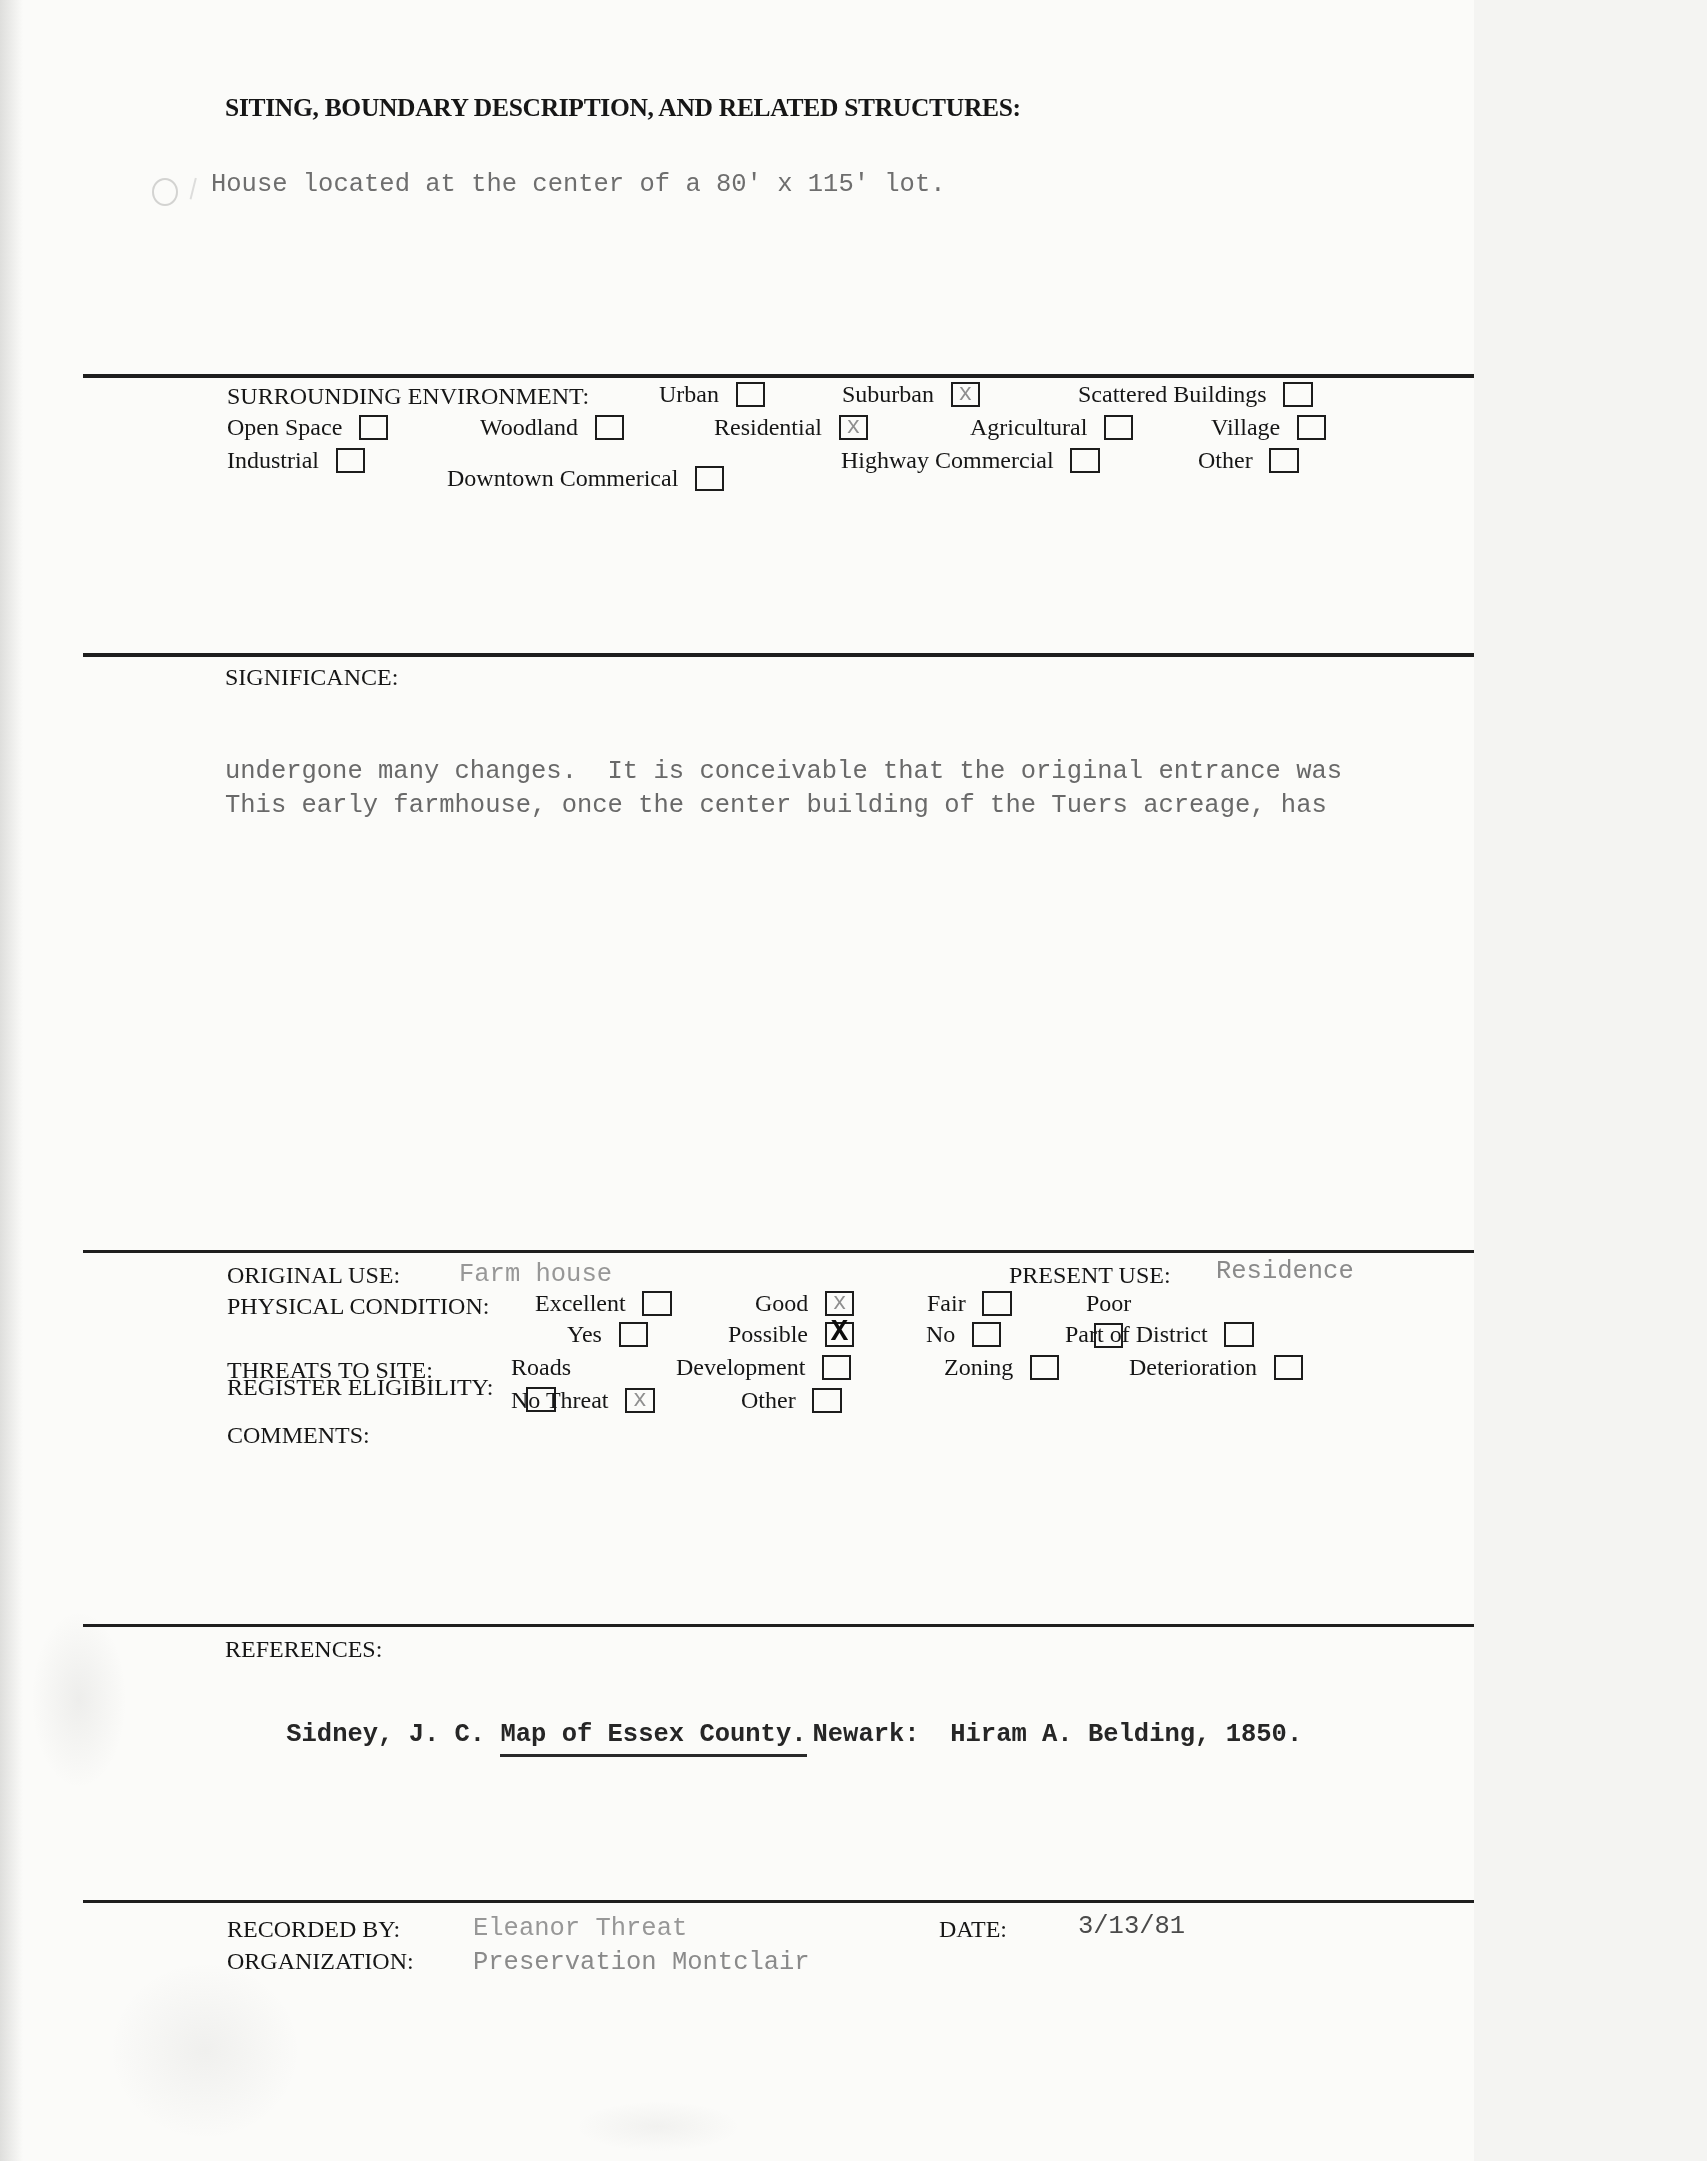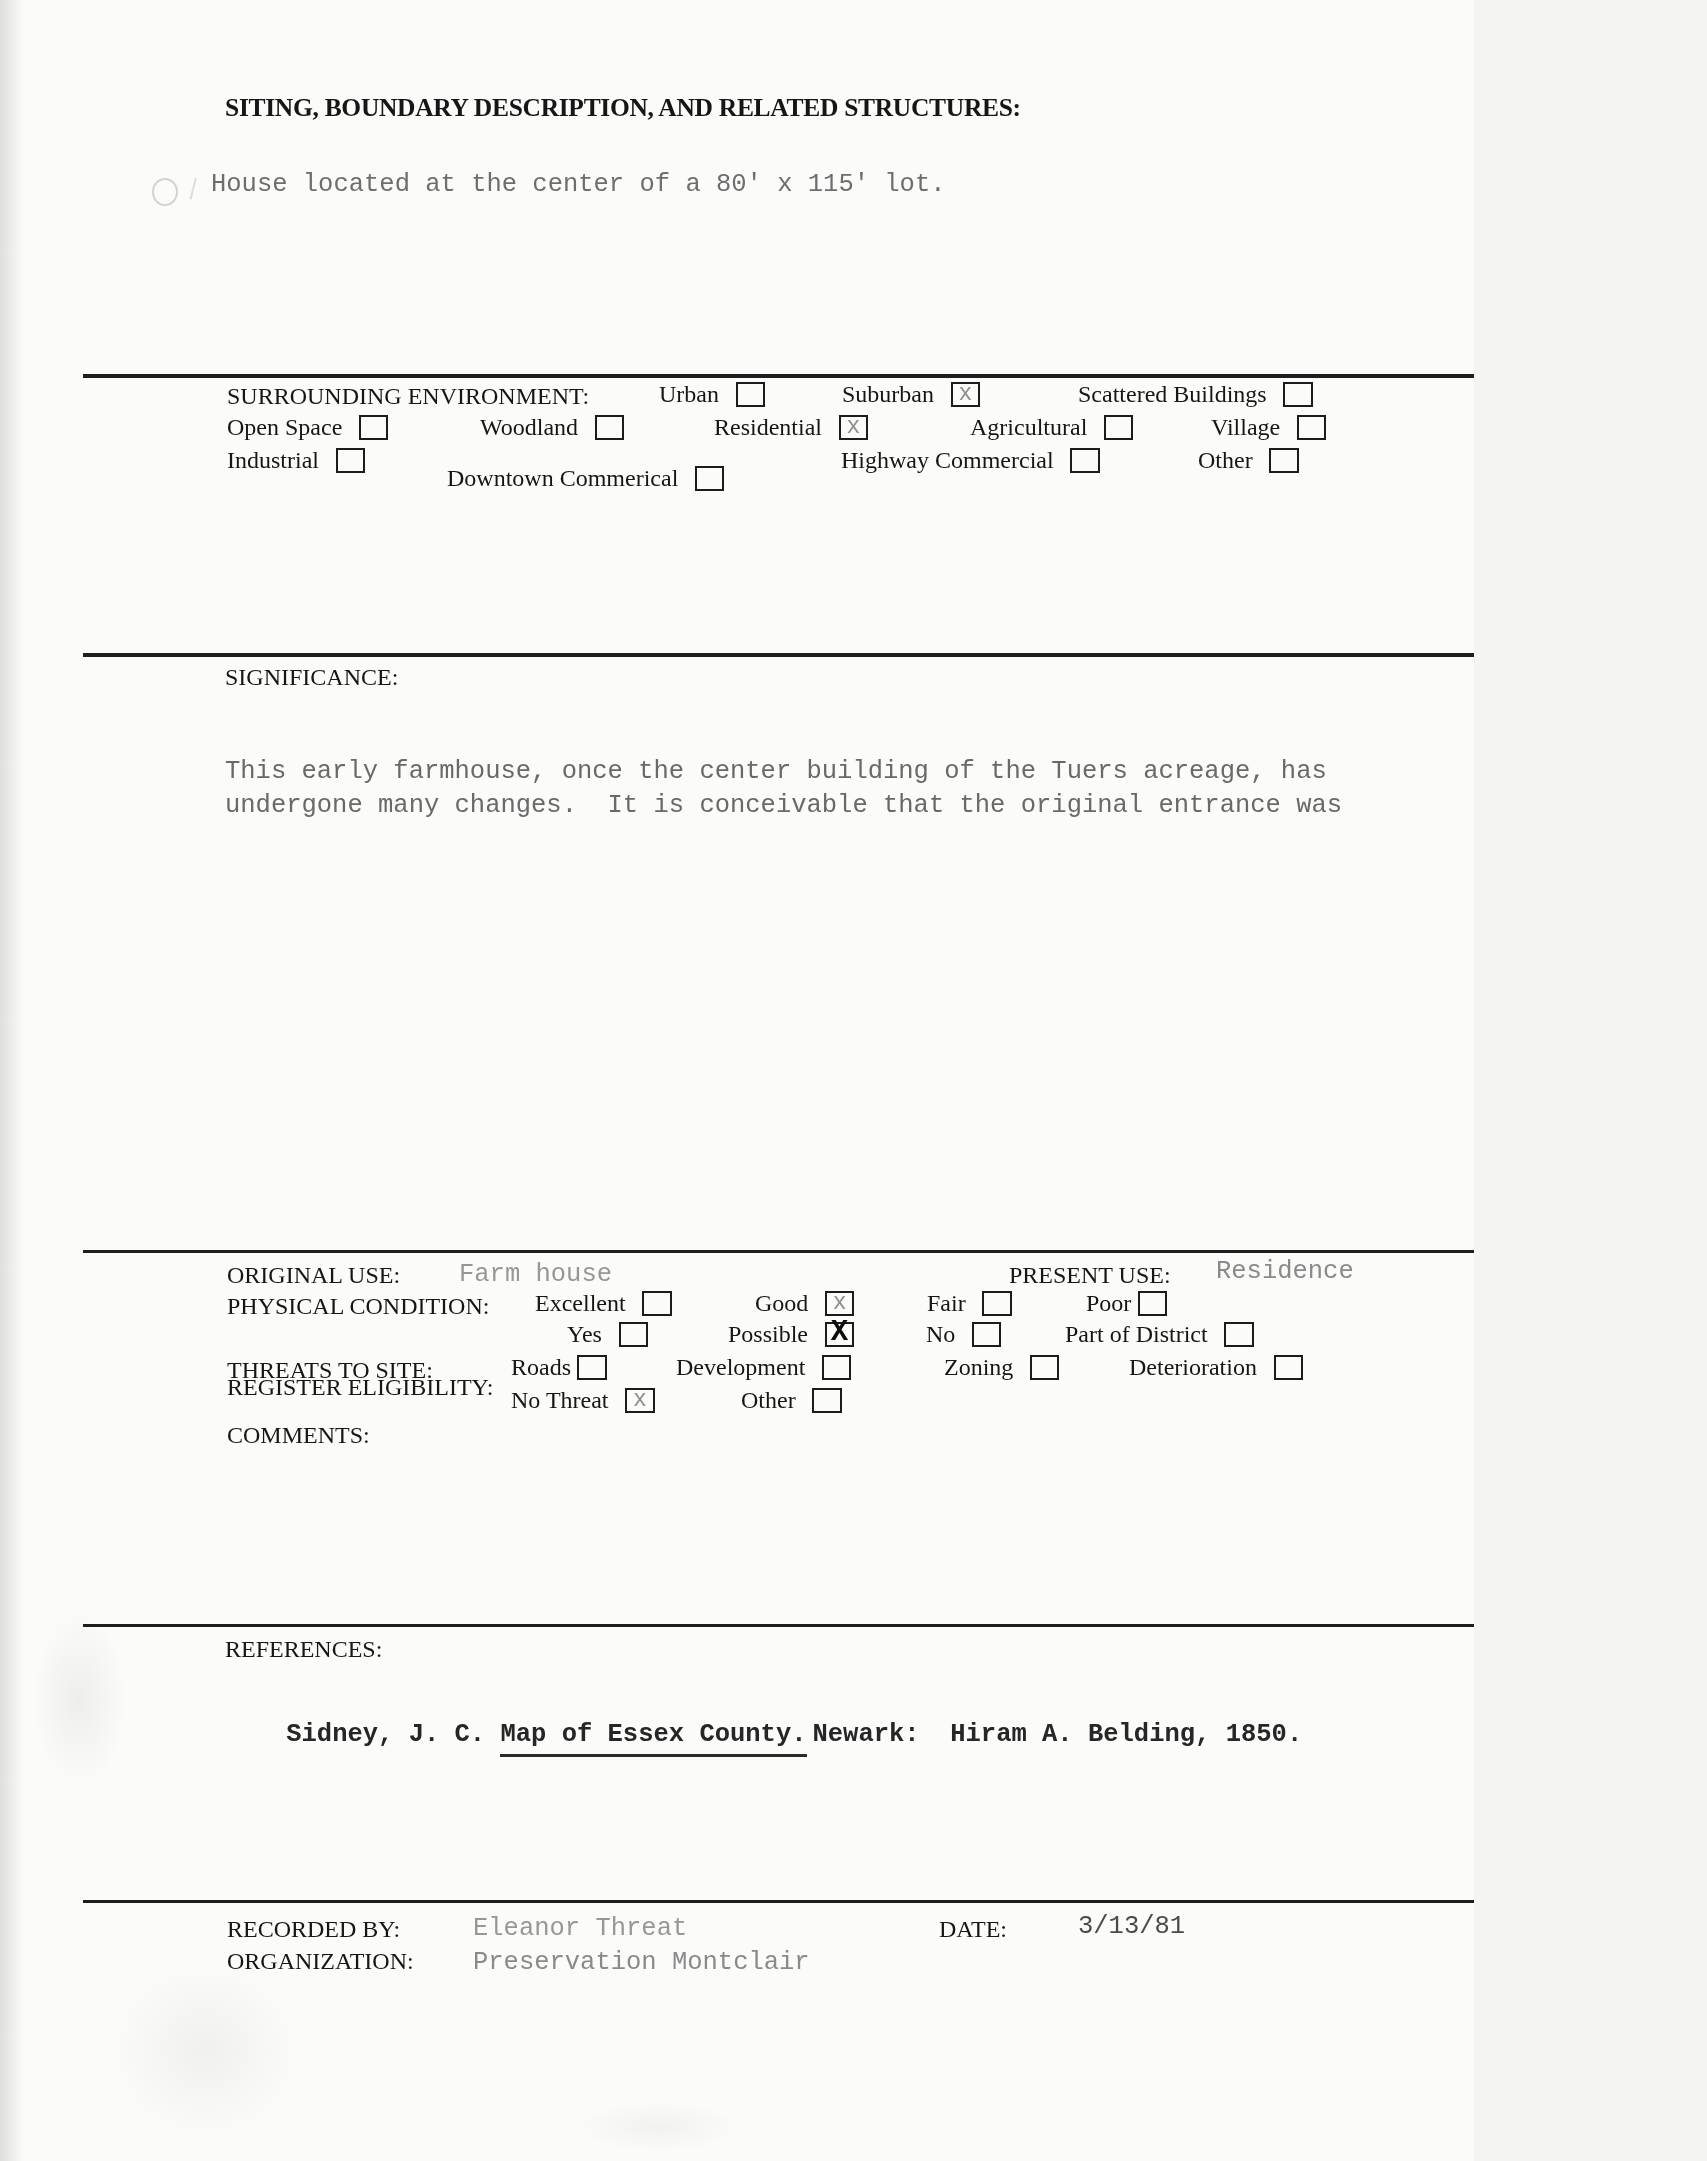--- a/index.html
+++ b/index.html
@@ -59,21 +59,21 @@
     position: absolute; left: 211px; top: 170px;
     font-size: 25.5px; color: #6e6e6e;
   }
   .sig-par { position: absolute; left: 225px; top: 755px; }
   .sig-line { font-size: 25.5px; color: #696969; line-height: 34px; }
   
   .grp {
     position: absolute; display: flex; align-items: center; gap: 16.6px;
     font-size: 24px; color: #161616; white-space: pre;
   }
-  .grp.tight { gap: 6.4px; }
+  .grp.tight { gap: 6.4px; flex-direction: column; }
   .cbx {
     display: inline-block; width: 25.5px; height: 20.4px;
     border: 2.6px solid #1c1c1c;
     text-align: center; line-height: 20.4px;
     font-family: "Liberation Mono", monospace;
     overflow: visible;
   }
   .cbx.light { color: #8f8f8f; font-size: 23px; }
   .cbx.bold  { color: #0c0c0c; font-size: 29px; font-weight: bold; line-height: 18px; }
   .val { font-size: 25.5px; }
@@ -155,22 +155,22 @@
   </div>
   <div class="grp" style="left:1198px; top:447px">
     <span class="serif-label">Other</span>
     <span class="cbx"></span>
   </div>
 
   <div class="hr thick" style="top:653px"></div>
 
   <div class="heading" style="left:225px; top:664px">SIGNIFICANCE:</div>
   <div class="sig-par">
+    <div class="sig-line type">undergone many changes.  It is conceivable that the original entrance was</div>
     <div class="sig-line type">This early farmhouse, once the center building of the Tuers acreage, has</div>
-    <div class="sig-line type">undergone many changes.  It is conceivable that the original entrance was</div>
   </div>
 
   <div class="hr" style="top:1250px"></div>
 
   <div class="heading" style="left:227px; top:1262px">ORIGINAL USE:</div>
   <div class="heading type val faded" style="left:459px; top:1260px">Farm house</div>
   <div class="heading" style="left:1009px; top:1262px">PRESENT USE:</div>
   <div class="heading type val medium" style="left:1216px; top:1257px">Residence</div>
 
   <div class="heading" style="left:227px; top:1293px">PHYSICAL CONDITION:</div>

